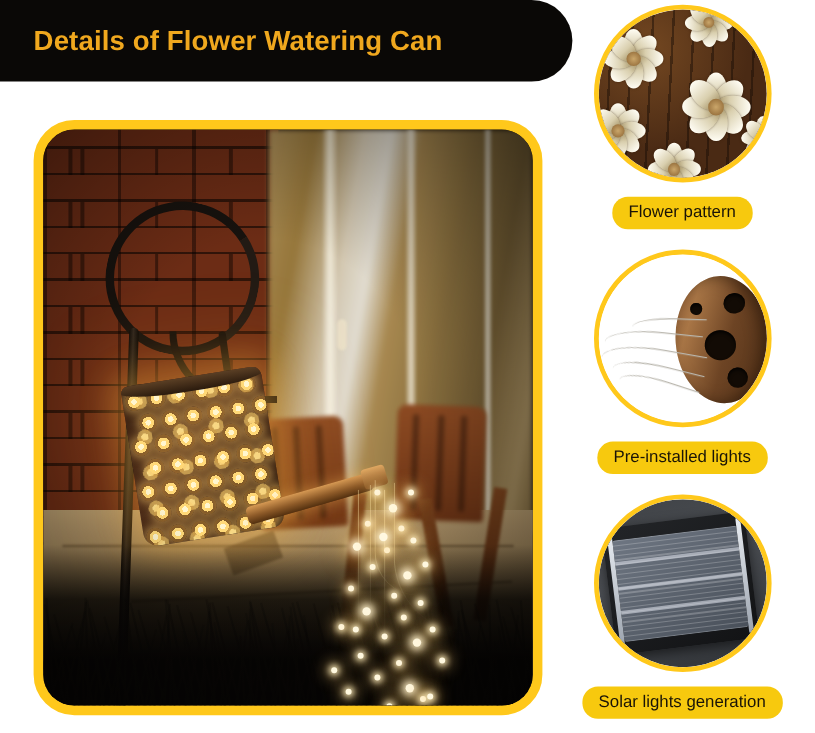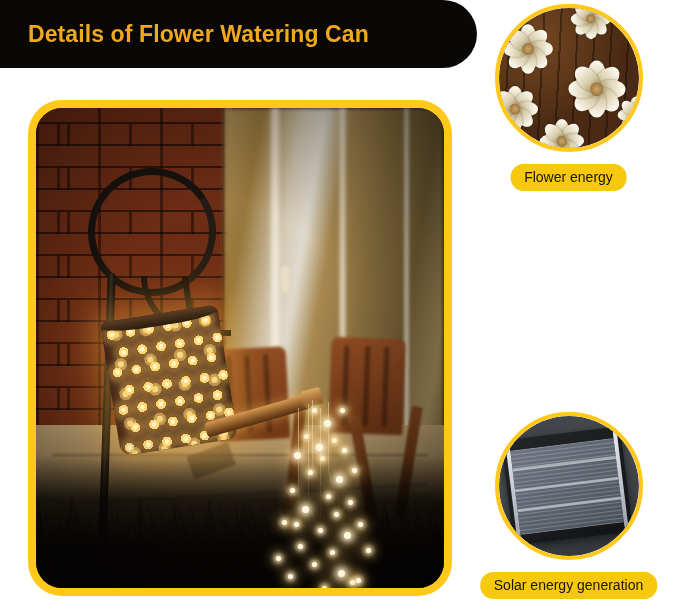--- a/index.html
+++ b/index.html
@@ -639,39 +639,61 @@
               <div class="petal" style="transform: translate(-50%, -100%) rotate(135deg);"></div>
               <div class="petal" style="transform: translate(-50%, -100%) rotate(180deg);"></div>
               <div class="petal" style="transform: translate(-50%, -100%) rotate(225deg);"></div>
               <div class="petal" style="transform: translate(-50%, -100%) rotate(270deg);"></div>
               <div class="petal" style="transform: translate(-50%, -100%) rotate(315deg);"></div>
               <div class="flower-core"></div>
             </div>
         </div>
       </div>
       <div class="pill" style="top:160px;">
-        <span class="pill-text">Flower energy</span>
+        <span class="pill-text">Flower pattern</span>
       </div>
     </div>
 
+    <div class="detail-item" style="top:208px;">
+      <div class="circle-wrap">
+        <div class="circle-inner">
+          <div class="bg-white"></div>
+          <div class="cap-side"></div>
+          <div class="cap-disc">
+            <div class="cap-hole" style="left:54%; top:14%; width:22%; height:16%;"></div>
+            <div class="cap-hole" style="left:30%; top:42%; width:34%; height:24%;"></div>
+            <div class="cap-hole" style="left:52%; top:72%; width:22%; height:16%;"></div>
+            <div class="cap-hole" style="left:18%; top:20%; width:12%; height:9%;"></div>
+          </div>
+          <div class="strand" style="left:4%;  top:46%; width:58%; height:22px; transform:rotate(6deg);"></div>
+          <div class="strand" style="left:2%;  top:56%; width:62%; height:26px; transform:rotate(10deg);"></div>
+          <div class="strand" style="left:8%;  top:66%; width:54%; height:20px; transform:rotate(14deg);"></div>
+          <div class="strand" style="left:12%; top:74%; width:48%; height:18px; transform:rotate(18deg);"></div>
+          <div class="strand" style="left:20%; top:38%; width:44%; height:14px; transform:rotate(2deg);"></div>
+        </div>
+      </div>
+      <div class="pill" style="top:160px;">
+        <span class="pill-text">Pre-installed lights</span>
+      </div>
+    </div>
 
     <div class="detail-item" style="top:412px;">
       <div class="circle-wrap">
         <div class="circle-inner">
           <div class="bg-dark"></div>
           <div class="panel-housing">
             <div class="panel-cell">
               <div class="panel-busbar" style="top:22%;"></div>
               <div class="panel-busbar" style="top:46%;"></div>
               <div class="panel-busbar" style="top:70%;"></div>
             </div>
             <div class="panel-edge" style="left:3%;"></div>
             <div class="panel-edge" style="left:93%;"></div>
           </div>
         </div>
       </div>
       <div class="pill" style="top:160px;">
-        <span class="pill-text">Solar energy generation</span>
+        <span class="pill-text">Solar lights generation</span>
       </div>
     </div>
 
   </div>
 </div>
 
 </body></html>

